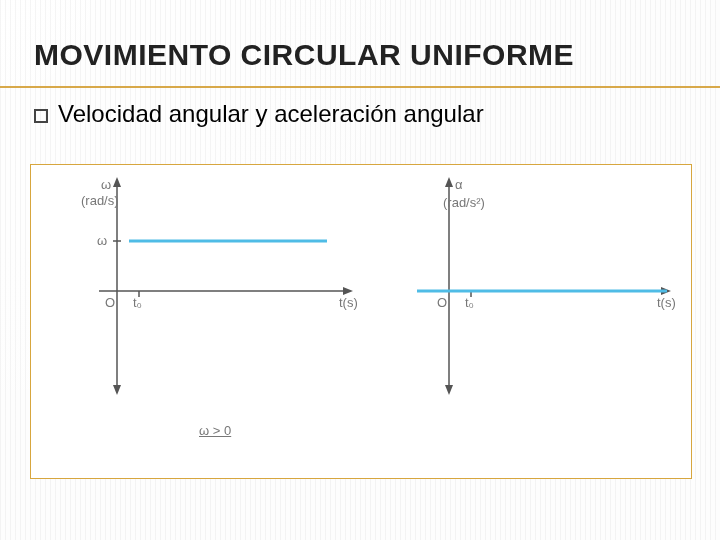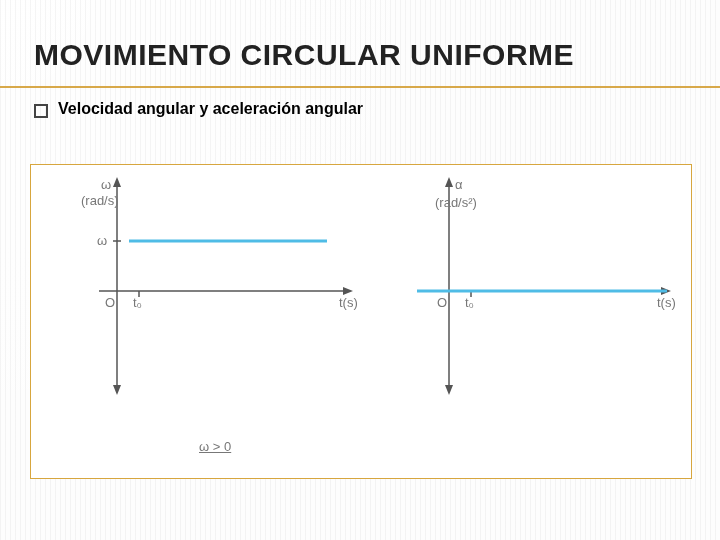--- a/index.html
+++ b/index.html
@@ -47,23 +47,22 @@
   }
   .bullet-box {
     width: 14px;
     height: 14px;
     border: 2px solid #444;
     box-sizing: border-box;
     flex: 0 0 auto;
     margin-top: 3px;
   }
   .bullet-text {
-    font-size: 16px;
+    font-size: 24px;
     color: #000;
-    font-weight: bold;
   }
 
   .chart-frame {
     position: absolute;
     left: 30px;
     top: 164px;
     width: 662px;
     height: 315px;
     background: #fff;
     border: 1px solid #d7a63e;
@@ -107,34 +106,34 @@
         <line x1="64" y1="70" x2="72" y2="70" stroke="#555" stroke-width="1.5"></line>
         <line x1="90" y1="120" x2="90" y2="126" stroke="#555" stroke-width="1.5"></line>
         <line x1="80" y1="70" x2="278" y2="70" stroke="#4fbce6" stroke-width="3"></line>
       </svg>
       <div class="axis-label" style="left:52px; top:6px;">ω</div>
       <div class="axis-label" style="left:32px; top:22px;">(rad/s)</div>
       <div class="tick-label" style="left:48px; top:62px;">ω</div>
       <div class="tick-label" style="left:56px; top:124px;">O</div>
       <div class="tick-label" style="left:84px; top:124px;">t₀</div>
       <div class="tick-label" style="left:290px; top:124px;">t(s)</div>
-      <div class="caption-line" style="left:150px; top:268px;text-decoration:underline;">ω &gt; 0</div>
+      <div class="caption-line" style="left:150px; top:252px;text-decoration:underline;">ω &gt; 0</div>
     </div>
 
     <div class="chart chart-right">
       <svg width="280" height="230" viewBox="0 0 280 230">
         <line x1="40" y1="10" x2="40" y2="220" stroke="#555" stroke-width="1.5"></line>
         <polygon points="40,6 36,16 44,16" fill="#555"></polygon>
         <polygon points="40,224 36,214 44,214" fill="#555"></polygon>
         <line x1="22" y1="120" x2="258" y2="120" stroke="#555" stroke-width="1.5"></line>
         <polygon points="262,120 252,116 252,124" fill="#555"></polygon>
         <line x1="62" y1="120" x2="62" y2="126" stroke="#555" stroke-width="1.5"></line>
         <line x1="8" y1="120" x2="258" y2="120" stroke="#4fbce6" stroke-width="3"></line>
       </svg>
       <div class="axis-label" style="left:46px; top:6px;">α</div>
-      <div class="axis-label" style="left:26px; top:24px;">(rad/s²)</div>
+      <div class="axis-label" style="left:34px; top:24px;">(rad/s²)</div>
       <div class="tick-label" style="left:28px; top:124px;">O</div>
       <div class="tick-label" style="left:56px; top:124px;">t₀</div>
       <div class="tick-label" style="left:248px; top:124px;">t(s)</div>
     </div>
 
   </div>
 </div>
 
 </body></html>

